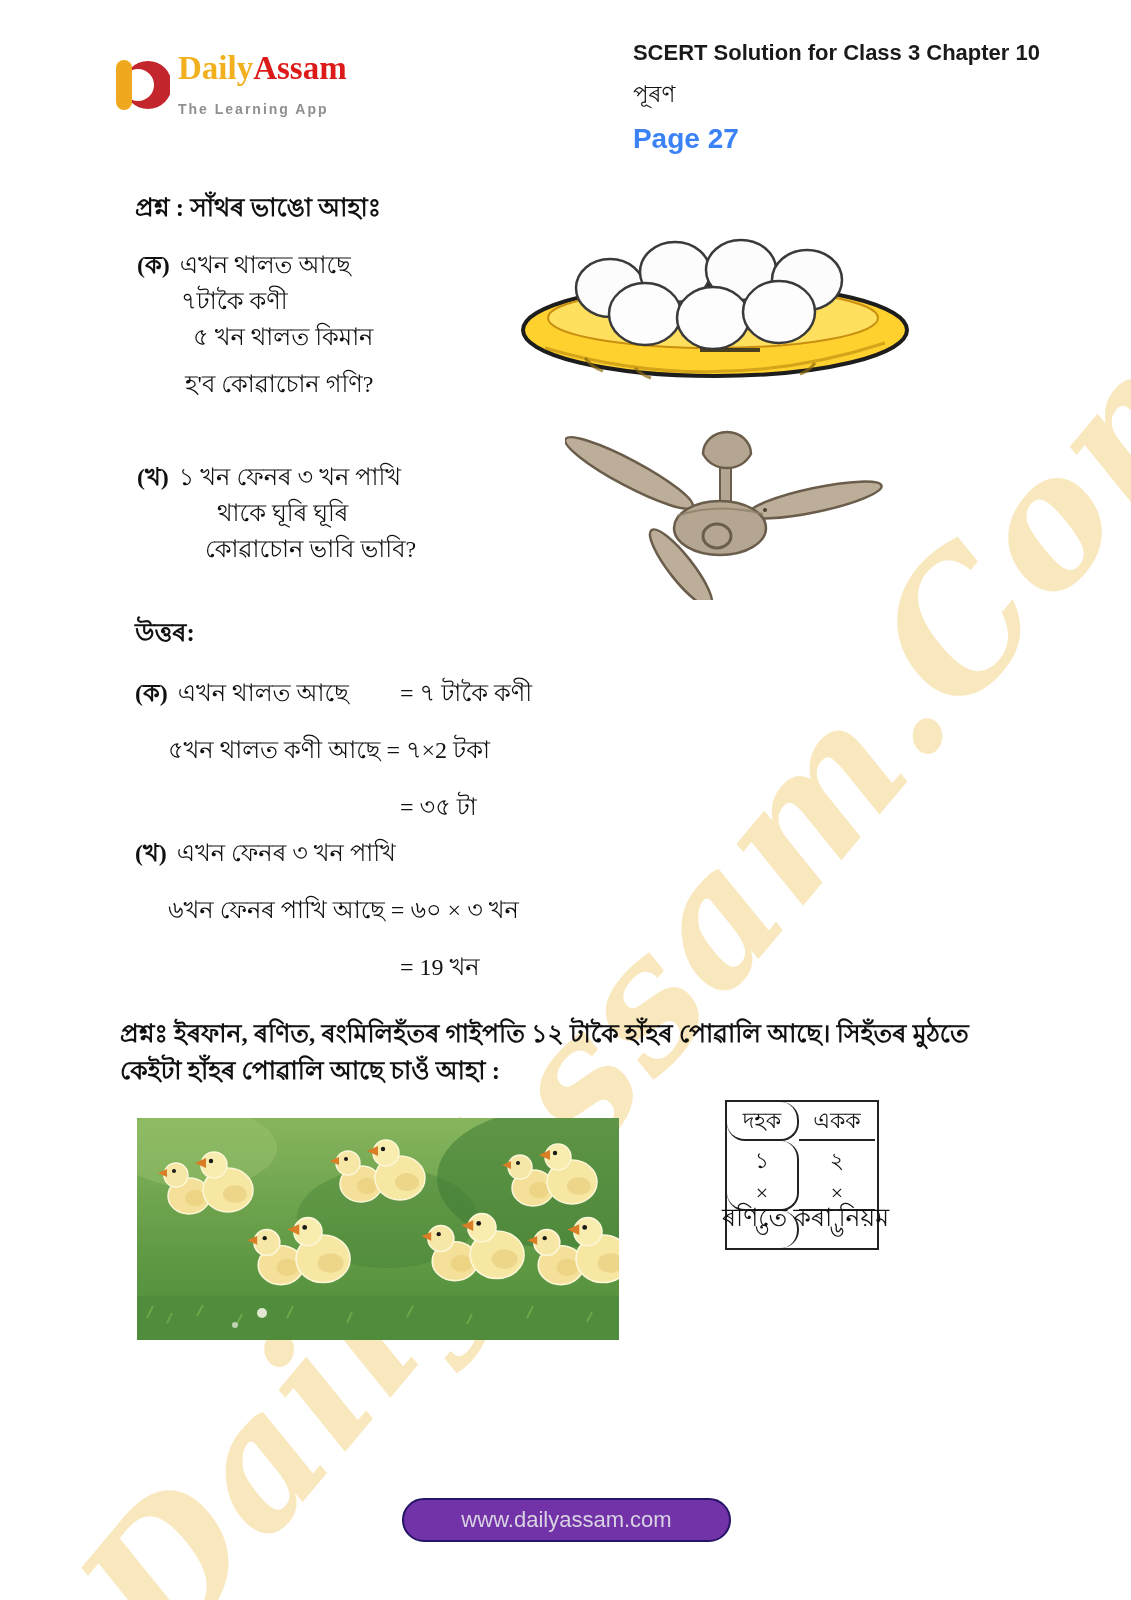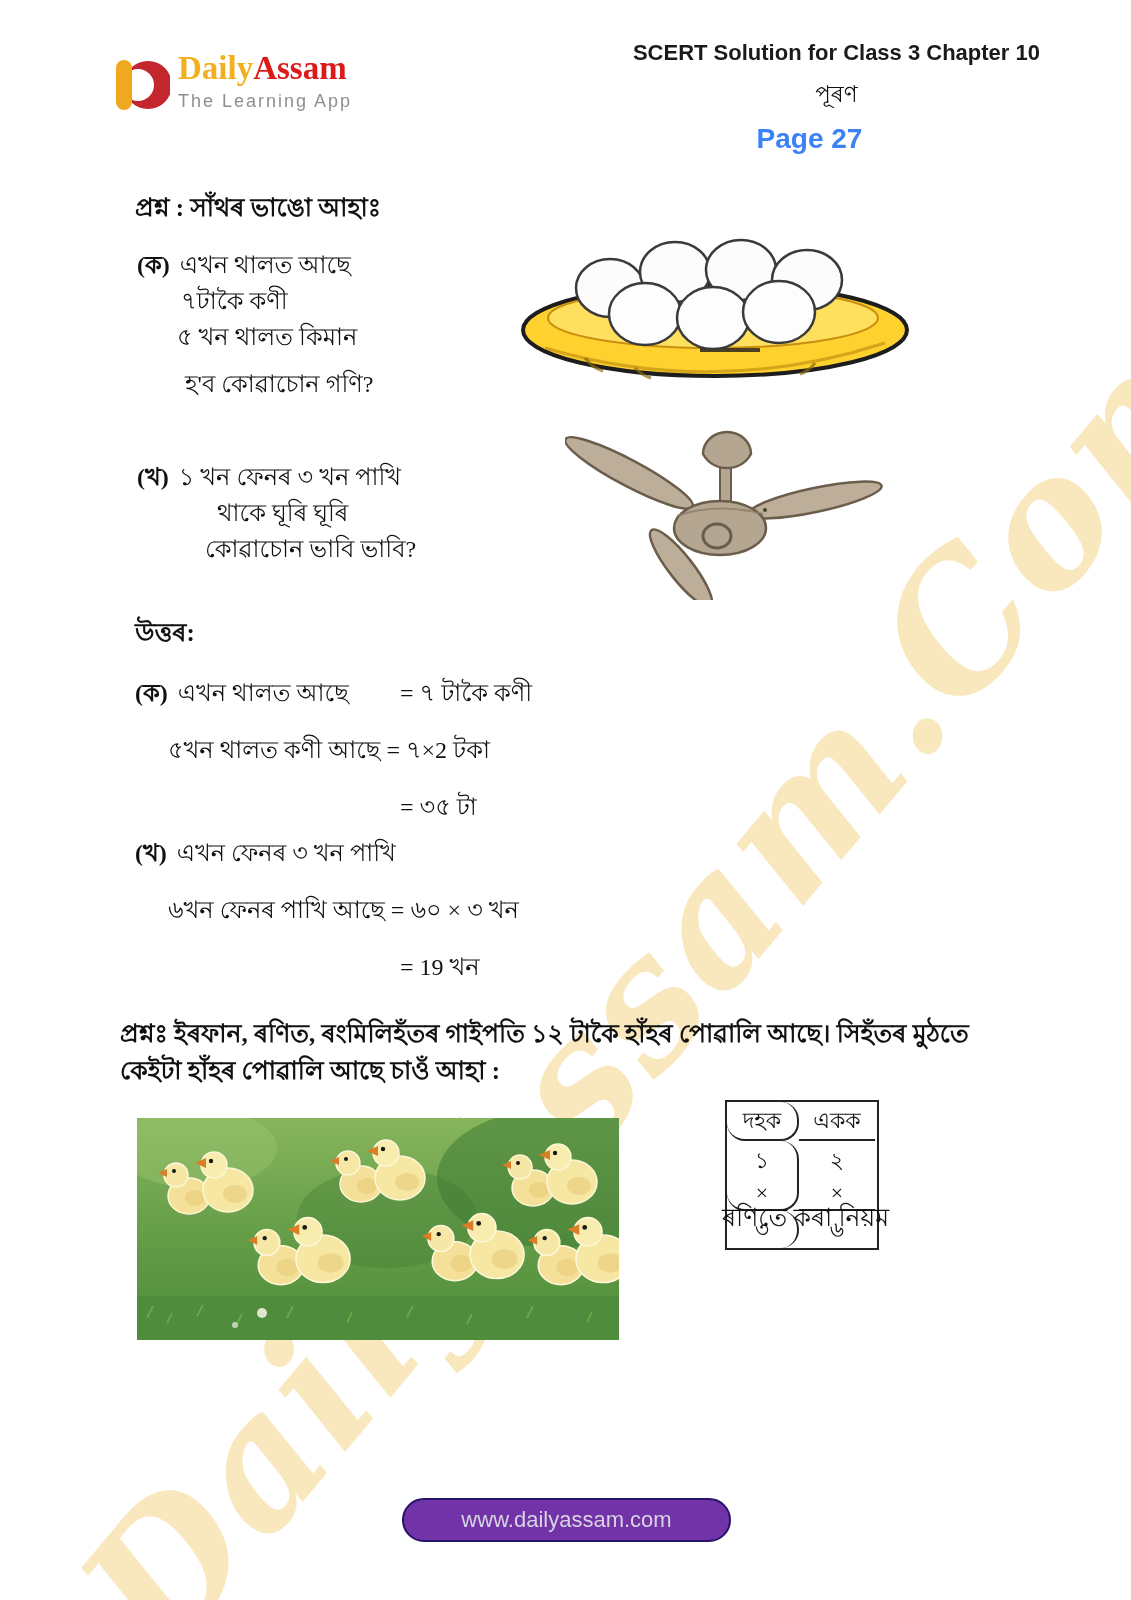--- a/index.html
+++ b/index.html
@@ -17,23 +17,23 @@
     font-size:175px; letter-spacing:4px; white-space:nowrap;
     color:rgba(245,216,146,0.60); z-index:1; pointer-events:none;
   }
   .content{position:relative; z-index:2;}
   
   .logo-wrap{left:112px; top:52px; display:flex; align-items:flex-start;}
   .logo-text{margin-left:8px;}
   .brand-line{font-family:"Liberation Serif", serif; font-weight:bold; font-size:33px; line-height:33px;}
   .brand-daily{color:#F2B01E;}
   .brand-assam{color:#DD1A1A;}
-  .tagline{font-family:"Liberation Sans", sans-serif; font-weight:normal; font-size:18px;
-           letter-spacing:2px; color:#8f8f8f; margin-top:6px;}
-  .head-block{right:91px; top:40px; text-align:center;}
+  .tagline{font-family:"Liberation Sans", sans-serif; font-weight:bold; font-size:14px;
+           letter-spacing:2px; color:#8f8f8f; margin-top:16px;}
+  .head-block{right:91px; top:40px; text-align:left;}
   .head-title{font-family:"Liberation Sans", sans-serif; font-weight:600; font-size:22px; color:#1a1a1a;}
   .head-sub{font-size:23px; margin-top:10px; color:#111;}
   .page-label{font-family:"Liberation Sans", sans-serif; font-weight:bold; font-size:28px;
               color:#3b82f6; margin-top:8px; margin-right:54px;}
   
   .bn{font-size:24px; line-height:35px;}
   .bnbold{font-weight:bold;}
   .qheading{font-size:25px; font-weight:bold;}
   .lbl{font-weight:bold; margin-right:10px;}
   .qblock div{margin-bottom:1px;}
@@ -86,21 +86,21 @@
       <div class="head-title">SCERT Solution for Class 3 Chapter 10</div>
       <div class="head-sub">পূৰণ</div>
       <div class="page-label">Page 27</div>
     </div>
 
     <div class="abs bn qheading" style="left:135px; top:190px;">প্ৰশ্ন : সাঁথৰ ভাঙো আহাঃ</div>
 
     <div class="abs bn qblock" style="left:137px; top:248px;">
       <div><span class="lbl">(ক)</span><span>এখন থালত আছে</span></div>
       <div style="padding-left:44px;">৭টাকৈ কণী</div>
-      <div style="padding-left:40px;">৫ খন থালত কিমান</div>
+      <div style="padding-left:40px;text-align:right;">৫ খন থালত কিমান</div>
       <div style="padding-left:48px; margin-top:12px;">হ'ব কোৱাচোন গণি?</div>
     </div>
 
     <svg class="abs" style="left:515px; top:238px;" width="400" height="150" viewBox="0 0 400 150">
       <ellipse cx="200" cy="92" rx="192" ry="46" fill="#FFD12E" stroke="#1d1d1d" stroke-width="4"></ellipse>
       <ellipse cx="198" cy="80" rx="165" ry="30" fill="#FFDf5e" stroke="#C98f10" stroke-width="2"></ellipse>
       <path d="M30 110 Q200 160 370 105" fill="none" stroke="#B8860B" stroke-width="3" opacity="0.6"></path>
       <path d="M70 120 q8 10 18 13 M120 130 q8 8 16 10 M300 125 q-6 8 -15 11" stroke="#8a6a10" stroke-width="3" fill="none" opacity="0.7"></path>
       <path d="M185 112 h60" stroke="#1d1d1d" stroke-width="4" opacity="0.8"></path>
 

